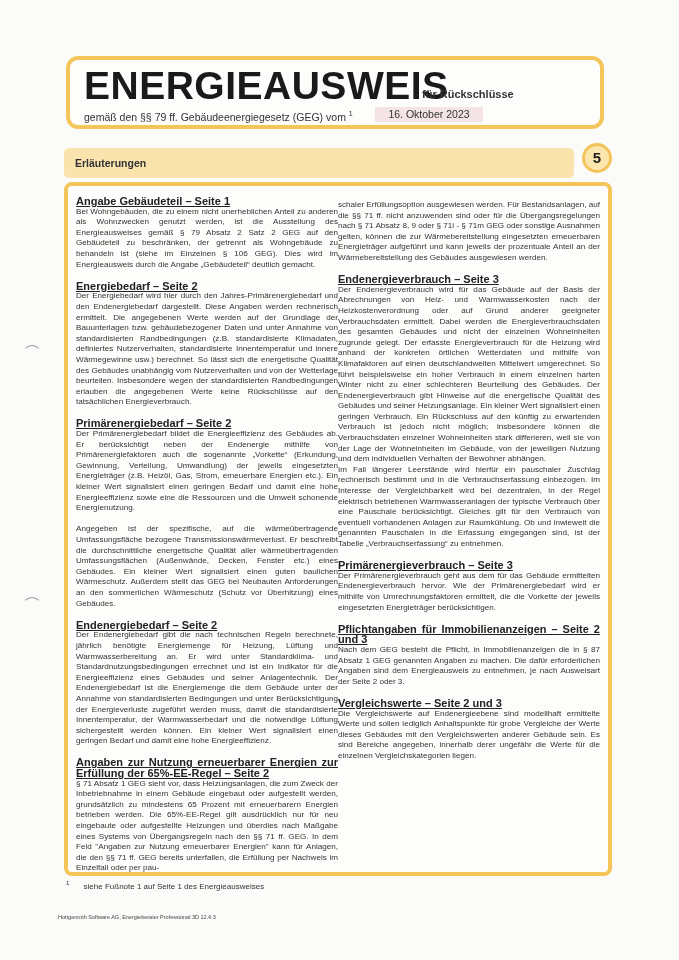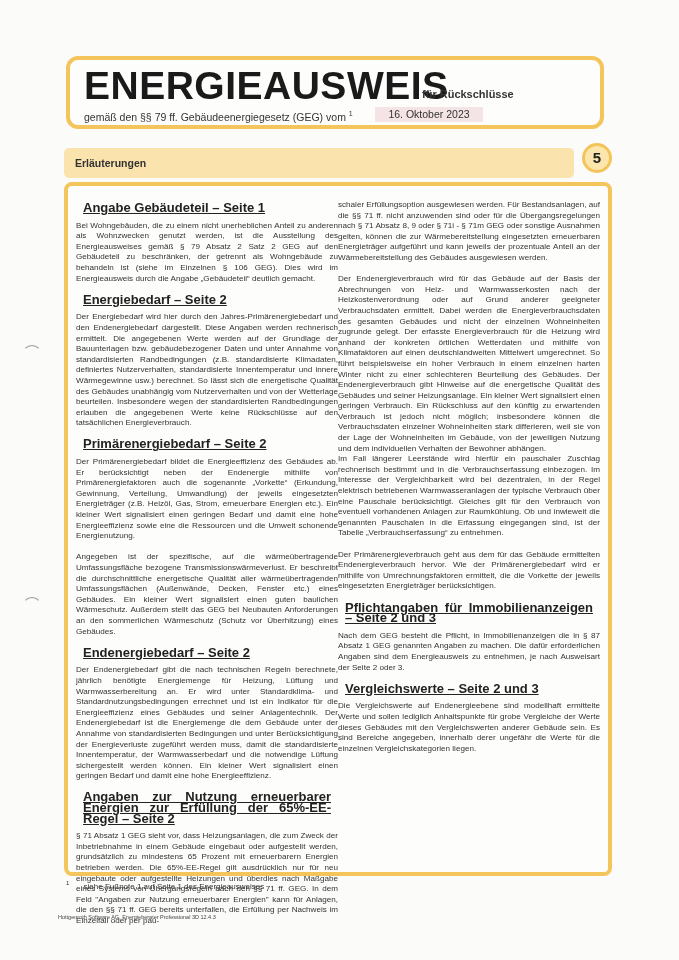--- a/index.html
+++ b/index.html
@@ -33,21 +33,21 @@
   }
   .content-box {
     position: absolute; left: 64px; top: 182px; width: 548px; height: 694px;
     border: 4px solid #f3c55a; border-radius: 8px; box-sizing: border-box; background: #fdfdfb;
   }
   .col { position: absolute; top: 10px; width: 262px; font-size: 8.1px; line-height: 10.6px;
     color: #333; text-align: justify; }
   .col.left { left: 8px; }
   .col.right { left: 270px; top: 14px; }
   .block { margin-bottom: 10.6px; }
-  .block h3 { margin: 7px; font-size: 13px; font-weight: bold; text-decoration: underline; color: #222; line-height: 10.6px; }
+  .block h3 { margin: 0; font-size: 11px; font-weight: bold; text-decoration: underline; color: #222; line-height: 10.6px; }
   .block p { margin: 0; }
   .footnote { position: absolute; left: 66px; top: 880px; font-size: 8px; color: #333; }
   .footnote sup { font-size: 6px; margin-right: 12px; }
   .imprint { position: absolute; left: 58px; top: 914px; font-size: 5.5px; color: #444; }
 </style>
 </head>
 <body>
 
 <div class="punch" style="top:345px;"></div>
 <div class="punch" style="top:597px;"></div>
@@ -92,24 +92,26 @@
       <h3>Angaben zur Nutzung erneuerbarer Energien zur Erfüllung der 65%-EE-Regel – Seite 2</h3>
       <p>§ 71 Absatz 1 GEG sieht vor, dass Heizungsanlagen, die zum Zweck der Inbetriebnahme in einem Gebäude eingebaut oder aufgestellt werden, grundsätzlich zu mindestens 65 Prozent mit erneuerbarern Energien betrieben werden. Die 65%-EE-Regel gilt ausdrücklich nur für neu eingebaute oder aufgestellte Heizungen und überdies nach Maßgabe eines Systems von Übergangsregeln nach den §§ 71 ff. GEG. In dem Feld "Angaben zur Nutzung erneuerbarer Energien" kann für Anlagen, die den §§ 71 ff. GEG bereits unterfallen, die Erfüllung per Nachweis im Einzelfall oder per pau-</p>
     </div>
   </div>
 
   <div class="col right">
     <div class="block">
       <p>schaler Erfüllungsoption ausgewiesen werden. Für Bestandsanlagen, auf die §§ 71 ff. nicht anzuwenden sind oder für die Übergangsregelungen nach § 71 Absatz 8, 9 oder § 71i - § 71m GEG oder sonstige Ausnahmen gelten, können die zur Wärmebereitstellung eingesetzten erneuerbaren Energieträger aufgeführt und kann jeweils der prozentuale Anteil an der Wärmebereitstellung des Gebäudes ausgewiesen werden.</p>
     </div>
     <div class="block">
+      <h3>Endenergieverbrauch – Seite 3</h3>
       <p>Der Endenergieverbrauch wird für das Gebäude auf der Basis der Abrechnungen von Heiz- und Warmwasserkosten nach der Heizkostenverordnung oder auf Grund anderer geeigneter Verbrauchsdaten ermittelt. Dabei werden die Energieverbrauchsdaten des gesamten Gebäudes und nicht der einzelnen Wohneinheiten zugrunde gelegt. Der erfasste Energieverbrauch für die Heizung wird anhand der konkreten örtlichen Wetterdaten und mithilfe von Klimafaktoren auf einen deutschlandweiten Mittelwert umgerechnet. So führt beispielsweise ein hoher Verbrauch in einem einzelnen harten Winter nicht zu einer schlechteren Beurteilung des Gebäudes. Der Endenergieverbrauch gibt Hinweise auf die energetische Qualität des Gebäudes und seiner Heizungsanlage. Ein kleiner Wert signalisiert einen geringen Verbrauch. Ein Rückschluss auf den künftig zu erwartenden Verbrauch ist jedoch nicht möglich; insbesondere können die Verbrauchsdaten einzelner Wohneinheiten stark differieren, weil sie von der Lage der Wohneinheiten im Gebäude, von der jeweiligen Nutzung und dem individuellen Verhalten der Bewohner abhängen.</p>
       <p>Im Fall längerer Leerstände wird hierfür ein pauschaler Zuschlag rechnerisch bestimmt und in die Verbrauchserfassung einbezogen. Im Interesse der Vergleichbarkeit wird bei dezentralen, in der Regel elektrisch betriebenen Warmwasseranlagen der typische Verbrauch über eine Pauschale berücksichtigt. Gleiches gilt für den Verbrauch von eventuell vorhandenen Anlagen zur Raumkühlung. Ob und inwieweit die genannten Pauschalen in die Erfassung eingegangen sind, ist der Tabelle „Verbrauchserfassung“ zu entnehmen.</p>
     </div>
     <div class="block">
+      <h3>Primärenergieverbrauch – Seite 3</h3>
       <p>Der Primärenergieverbrauch geht aus dem für das Gebäude ermittelten Endenergieverbrauch hervor. Wie der Primärenergiebedarf wird er mithilfe von Umrechnungsfaktoren ermittelt, die die Vorkette der jeweils eingesetzten Energieträger berücksichtigen.</p>
     </div>
     <div class="block">
       <h3>Pflichtangaben für Immobilienanzeigen – Seite 2 und 3</h3>
       <p>Nach dem GEG besteht die Pflicht, in Immobilienanzeigen die in § 87 Absatz 1 GEG genannten Angaben zu machen. Die dafür erforderlichen Angaben sind dem Energieausweis zu entnehmen, je nach Ausweisart der Seite 2 oder 3.</p>
     </div>
     <div class="block">
       <h3>Vergleichswerte – Seite 2 und 3</h3>
       <p>Die Vergleichswerte auf Endenergieebene sind modellhaft ermittelte Werte und sollen lediglich Anhaltspunkte für grobe Vergleiche der Werte dieses Gebäudes mit den Vergleichswerten anderer Gebäude sein. Es sind Bereiche angegeben, innerhalb derer ungefähr die Werte für die einzelnen Vergleichskategorien liegen.</p>
     </div>

